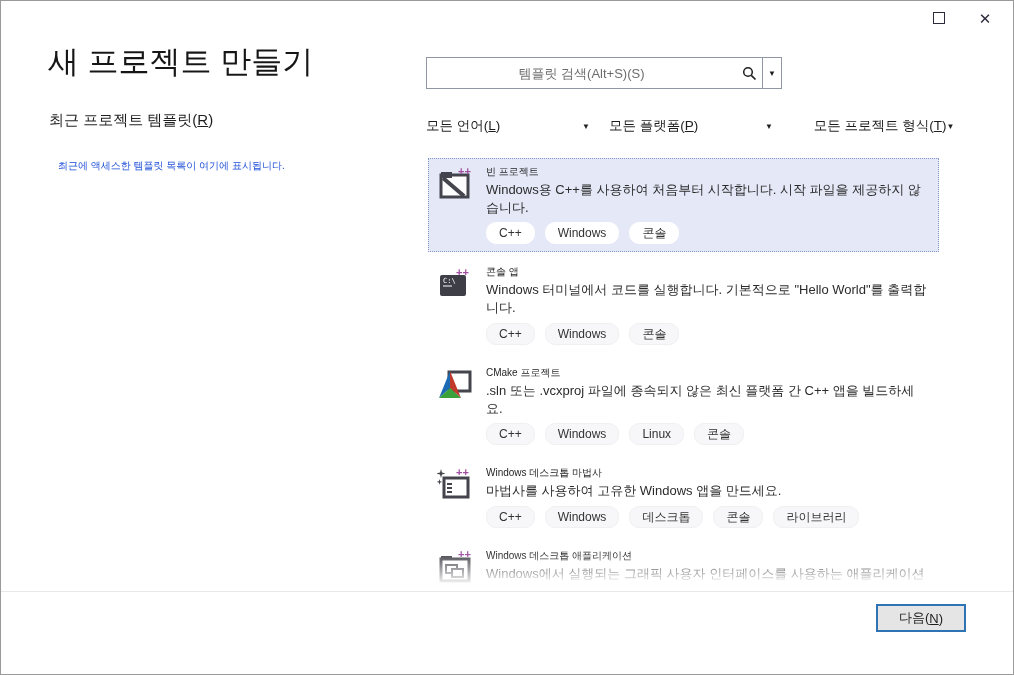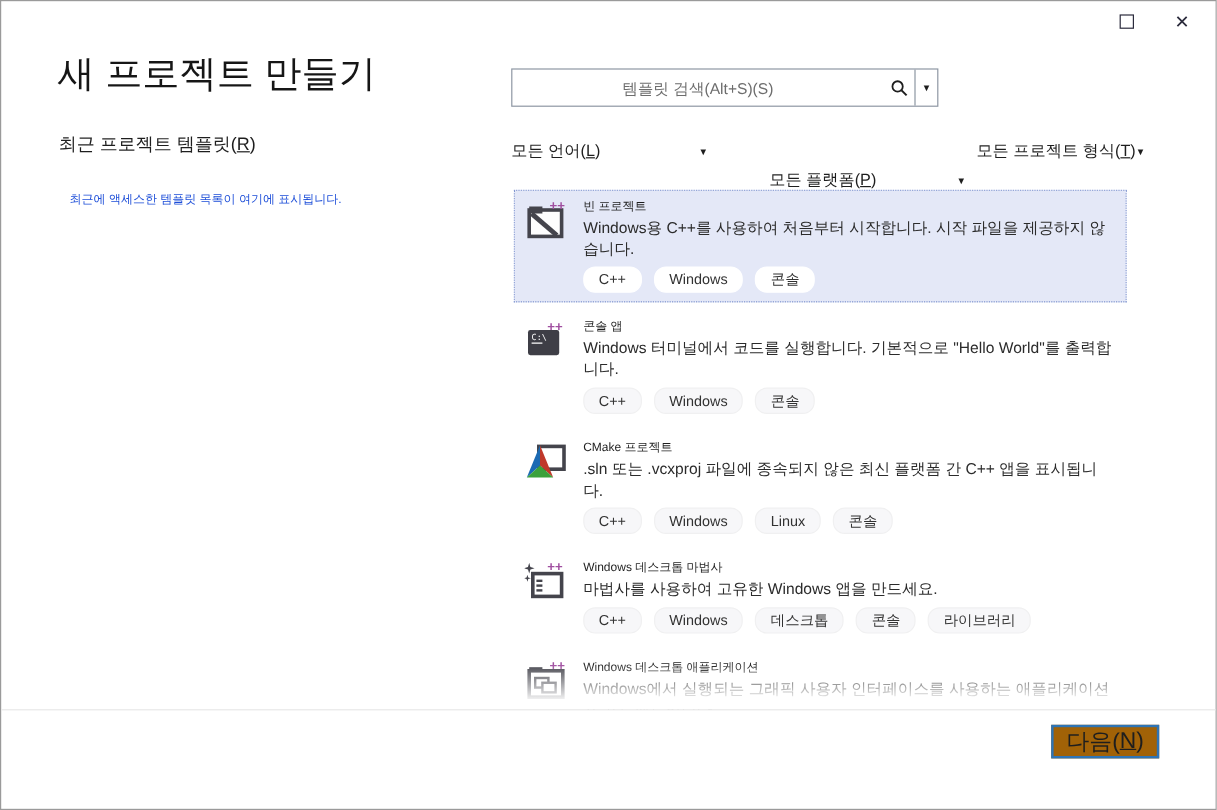--- a/index.html
+++ b/index.html
@@ -34,21 +34,21 @@
   .search-mag { width:26px; display:flex; align-items:center; justify-content:center; }
   .search-divider { width:1px; background:#8e97a3; }
   .search-caret { width:18px; display:flex; align-items:center; justify-content:center; font-size:8px; color:#1e1e1e; }
 
   
   .filter {
     position:absolute; top:112px; height:26px; display:flex; align-items:center;
     justify-content:space-between; font-size:13.5px; color:#1e1e1e; cursor:default;
   }
   #filter-language { left:425px; width:166px; }
-  #filter-platform { left:640px; width:166px;margin-top:24px; }
+  #filter-platform { left:608px; width:166px; }
   #filter-projtype { left:804px; width:160px;justify-content:center; }
   .filter .caret { font-size:8px; color:#1e1e1e; padding-right:2px; }
 
   
   .tpl-list {
     position:absolute; left:427px; top:157px; width:511px; height:433px;
     overflow:hidden; display:flex; flex-direction:column; gap:6px;
   }
   .tpl-item {
     display:flex; gap:13px; padding:5px 10px 7px 8px; box-sizing:border-box;
@@ -68,23 +68,23 @@
   .list-fade {
     position:absolute; left:427px; top:552px; width:511px; height:38px;
     background:linear-gradient(to bottom, rgba(255,255,255,0) 0%, #ffffff 85%);
     pointer-events:none;
   }
 
   
   .footer-divider { position:absolute; left:0; top:590px; width:1014px; height:1px; background:#e8e8e8; }
   .next-button {
     position:absolute; left:875px; top:603px; width:90px; height:28px;
-    background:#a16207; border:2px solid #2e74b5; box-sizing:border-box;
+    background:#e5e5e5; border:2px solid #2e74b5; box-sizing:border-box;
     display:flex; align-items:center; justify-content:center;
-    font-size:19px; color:#1e1e1e; cursor:default;
+    font-size:13px; color:#1e1e1e; cursor:default;
   }
 </style>
 </head>
 <body>
 
 <div id="app">
 
   <div class="win-btn" id="btn-max">
     <span class="max-glyph"></span>
   </div>
@@ -167,21 +167,21 @@
       <span class="tpl-icon">
         <svg width="36" height="36" viewBox="0 0 36 36">
           <rect x="12" y="5" width="21" height="19" fill="#ffffff" stroke="#44444c" stroke-width="3"></rect>
           <polygon points="13,4 2,31 13,21" fill="#1b6ab3"></polygon>
           <polygon points="13,4 24,31 13,21" fill="#c0392b"></polygon>
           <polygon points="2,31 24,31 13,21" fill="#3ba13b"></polygon>
         </svg>
       </span>
       <div class="tpl-body">
         <div class="tpl-name">CMake 프로젝트</div>
-        <div class="tpl-desc">.sln 또는 .vcxproj 파일에 종속되지 않은 최신 플랫폼 간 C++ 앱을 표시됩니다.</div>
+        <div class="tpl-desc">.sln 또는 .vcxproj 파일에 종속되지 않은 최신 플랫폼 간 C++ 앱을 빌드하세요.</div>
         <div class="tpl-tags">
           <span class="tag">C++</span>
           <span class="tag">Windows</span>
           <span class="tag">Linux</span>
           <span class="tag">콘솔</span>
         </div>
       </div>
     </div>
 
     <div class="tpl-item">

